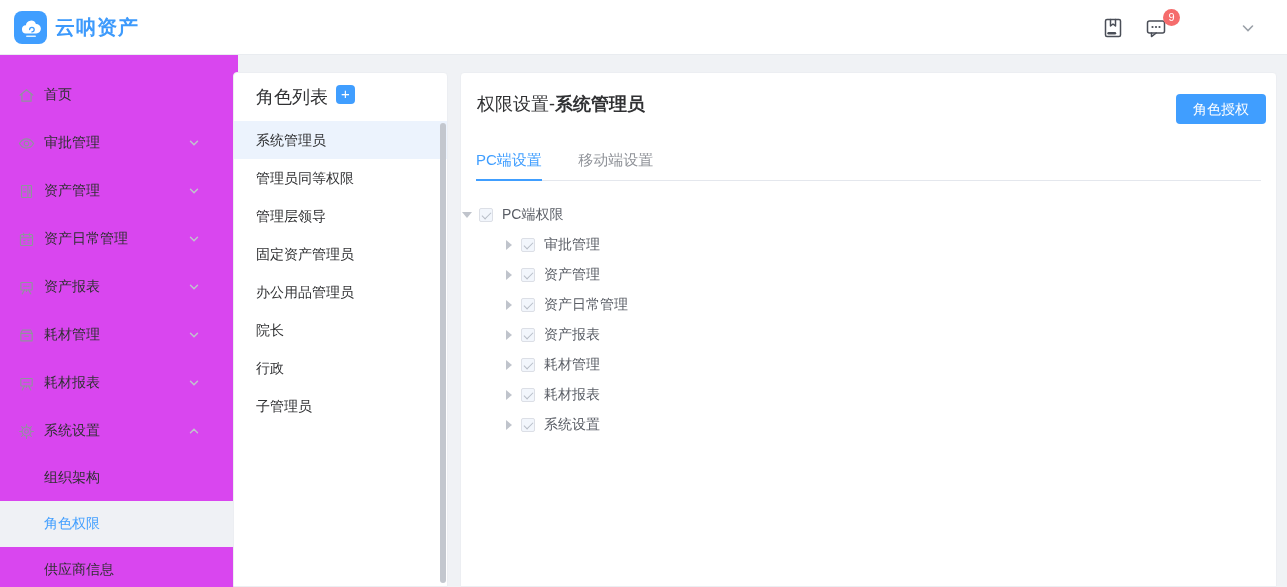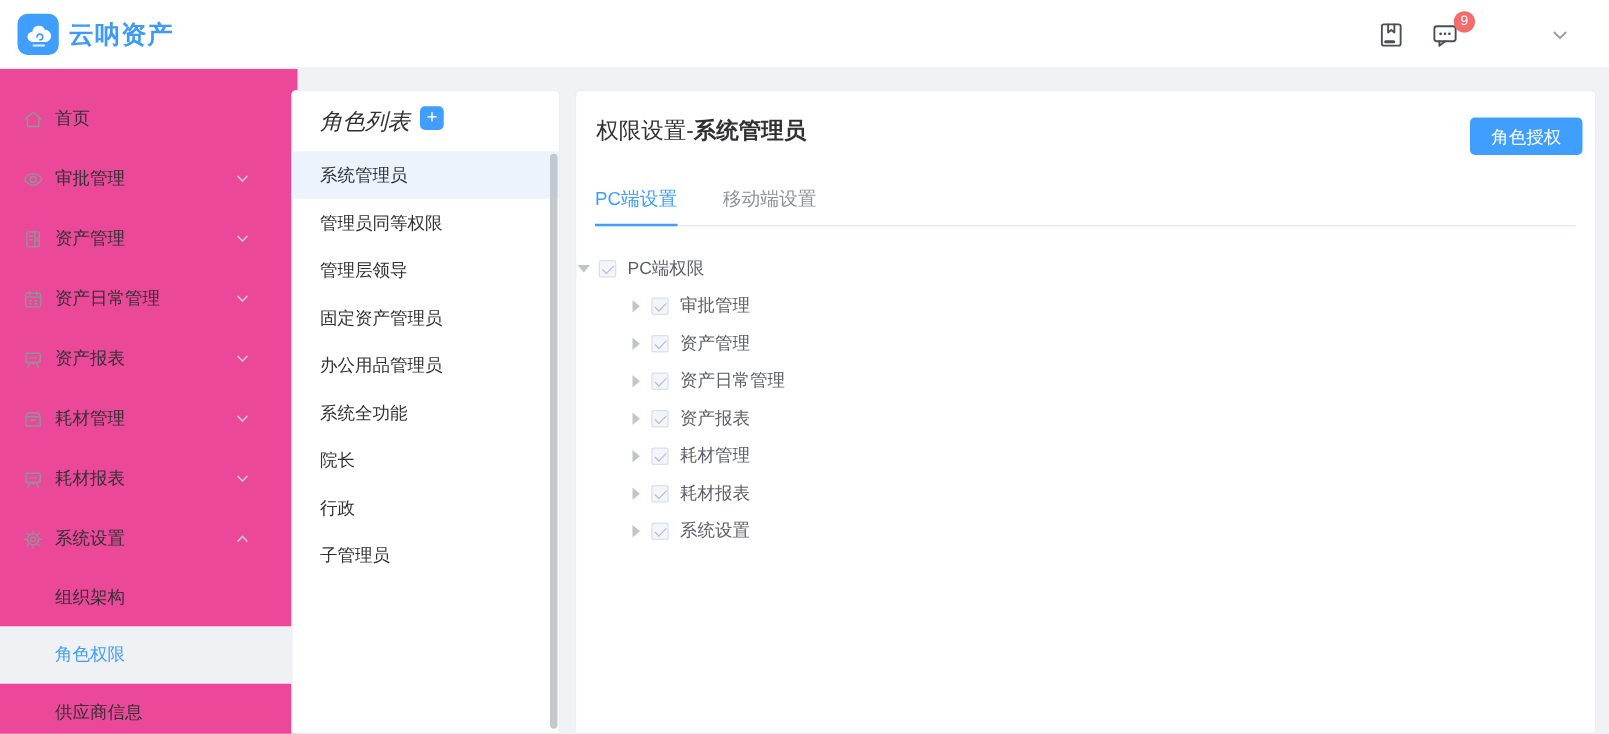--- a/index.html
+++ b/index.html
@@ -13,36 +13,36 @@
   .brand-name { margin-left:8px; font-size:20px; font-weight:700; color:#3d9afc; letter-spacing:1px;text-align:right; }
   .hdr-icon { position:absolute; top:16px; width:24px; height:24px; color:#4a4e57; cursor:pointer; }
   .hdr-icon svg { width:24px; height:24px; }
   .hdr-book { left:1101px; }
   .hdr-chat { left:1144px; }
   .badge { position:absolute; top:-7px; right:-12px; min-width:17px; height:17px; line-height:17px; padding:0 4px; background:#f56c6c; color:#fff; font-size:11px; border-radius:9px; text-align:center; }
   .hdr-caret { position:absolute; left:1240px; top:20px; width:16px; height:16px; color:#9aa0a8; cursor:pointer; }
   .hdr-caret svg { width:16px; height:16px; }
 
   
-  .sidebar { position:absolute; left:0; top:55px; width:238px; bottom:0; background:#ec4899; padding-top:16px; overflow:hidden; }
+  .sidebar { position:absolute; left:0; top:55px; width:238px; bottom:0; background:#d946ef; padding-top:16px; overflow:hidden; }
   .menu-item { position:relative; height:48px; display:flex; align-items:center; padding-left:18px; font-size:14px; color:#303133; cursor:pointer; }
   .mi-icon { width:17px; height:17px; color:#8f949c; margin-right:9px; flex:0 0 auto; }
   .mi-icon svg { width:17px; height:17px; display:block; }
   .mi-arrow { position:absolute; right:38px; top:18px; width:12px; height:12px; color:#c0c4cc; }
   .mi-arrow svg { width:12px; height:12px; display:block; }
   .sub-item { height:46px; display:flex; align-items:center; padding-left:44px; font-size:14px; color:#303133; cursor:pointer; }
   .sub-item.active { background:#eff1f5; color:#409eff;text-align:center; }
 
   
   .card { position:absolute; top:72px; bottom:0; background:#fff; border:1px solid #eceef2; border-radius:4px 4px 0 0; }
 
   
   .role-panel { left:233px; width:215px; }
   .rp-header { height:48px; display:flex; align-items:center; padding-left:22px; }
-  .rp-title { font-size:18px; color:#303133;font-style:italic; }
+  .rp-title { font-size:18px; color:#303133; }
   .plus-btn { width:19px; height:19px; margin-left:8px; margin-top:-6px; background:#409eff; border-radius:4px; color:#fff; font-size:15px; line-height:18px; text-align:center; cursor:pointer; }
   .role-item { height:38px; line-height:38px; padding-left:22px; font-size:14px; color:#303133; cursor:pointer; white-space:nowrap; }
   .role-item.active { background:#ecf3fd; }
   .scroll-thumb { position:absolute; right:1px; top:50px; bottom:3px; width:6px; background:#c3c7ce; border-radius:3px; cursor:pointer; }
 
   
   .main-panel { left:460px; width:817px; }
   .mp-title { position:absolute; left:16px; top:19px; font-size:18px; color:#303133; }
   .mp-title b { font-weight:700; }
   .auth-btn { position:absolute; right:10px; top:21px; height:30px; padding:0 17px; background:#409eff; border:none; border-radius:4px; color:#fff; font-size:14px; line-height:30px; cursor:pointer; }
@@ -240,21 +240,20 @@
 <div class="card role-panel">
   <div class="rp-header">
     <span class="rp-title">角色列表</span>
     <span class="plus-btn">+</span>
   </div>
   <div class="role-item active">系统管理员</div>
   <div class="role-item">管理员同等权限</div>
   <div class="role-item">管理层领导</div>
   <div class="role-item">固定资产管理员</div>
   <div class="role-item">办公用品管理员</div>
-  <div class="role-item">系统全功能</div>
   <div class="role-item">院长</div>
   <div class="role-item">行政</div>
   <div class="role-item">子管理员</div>
   <div class="scroll-thumb"></div>
 </div>
 
 <div class="card main-panel">
   <div class="mp-title">
     <span>权限设置-</span><b>系统管理员</b>
   </div>

